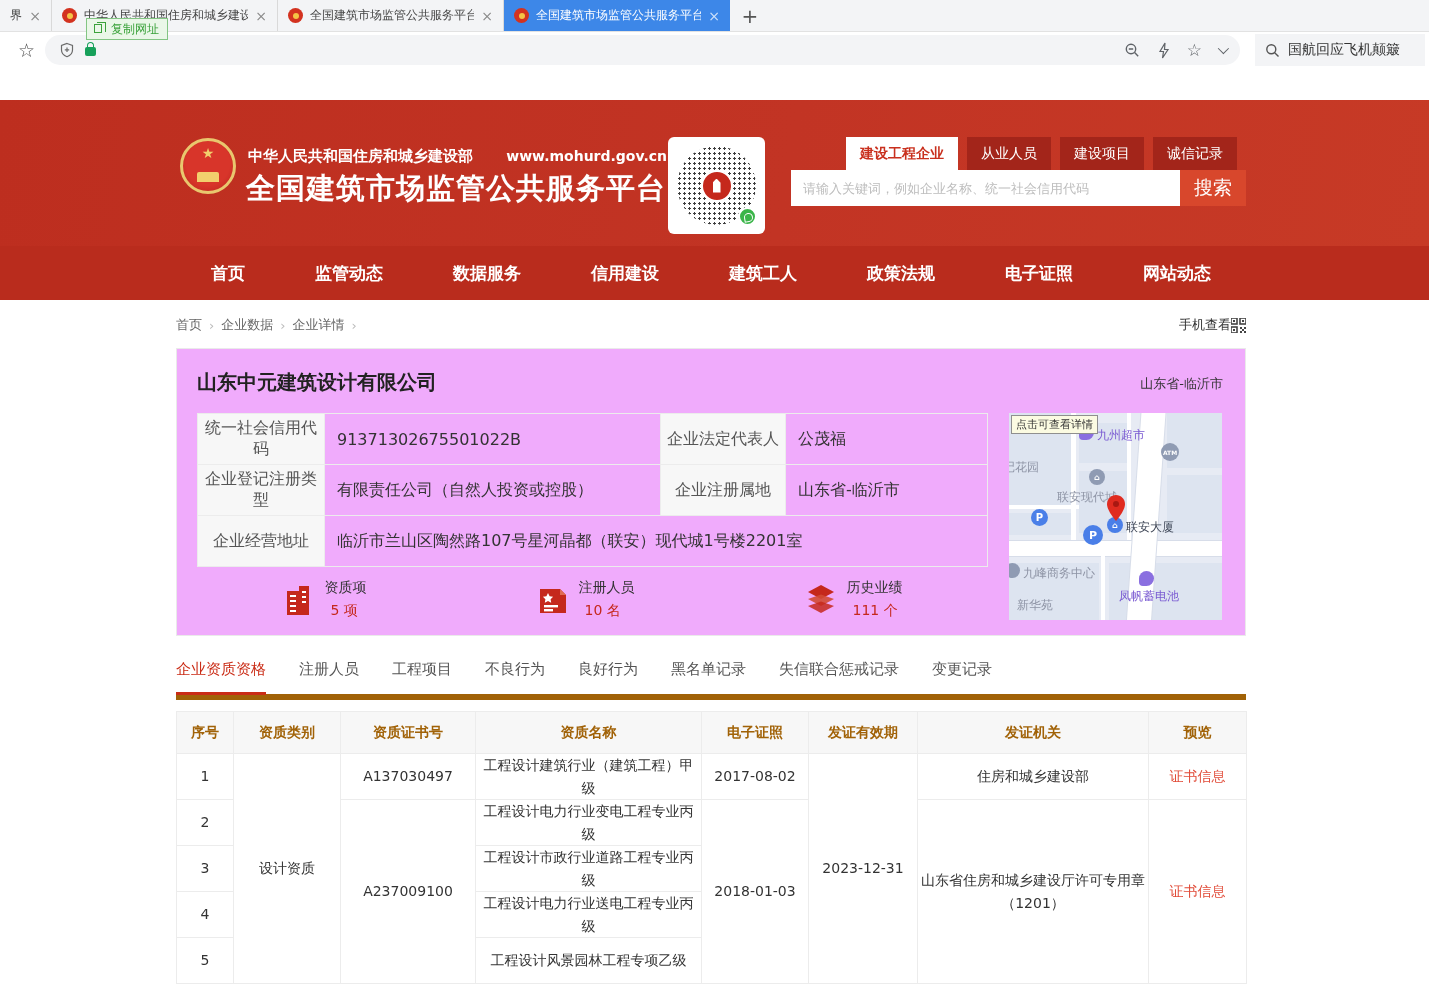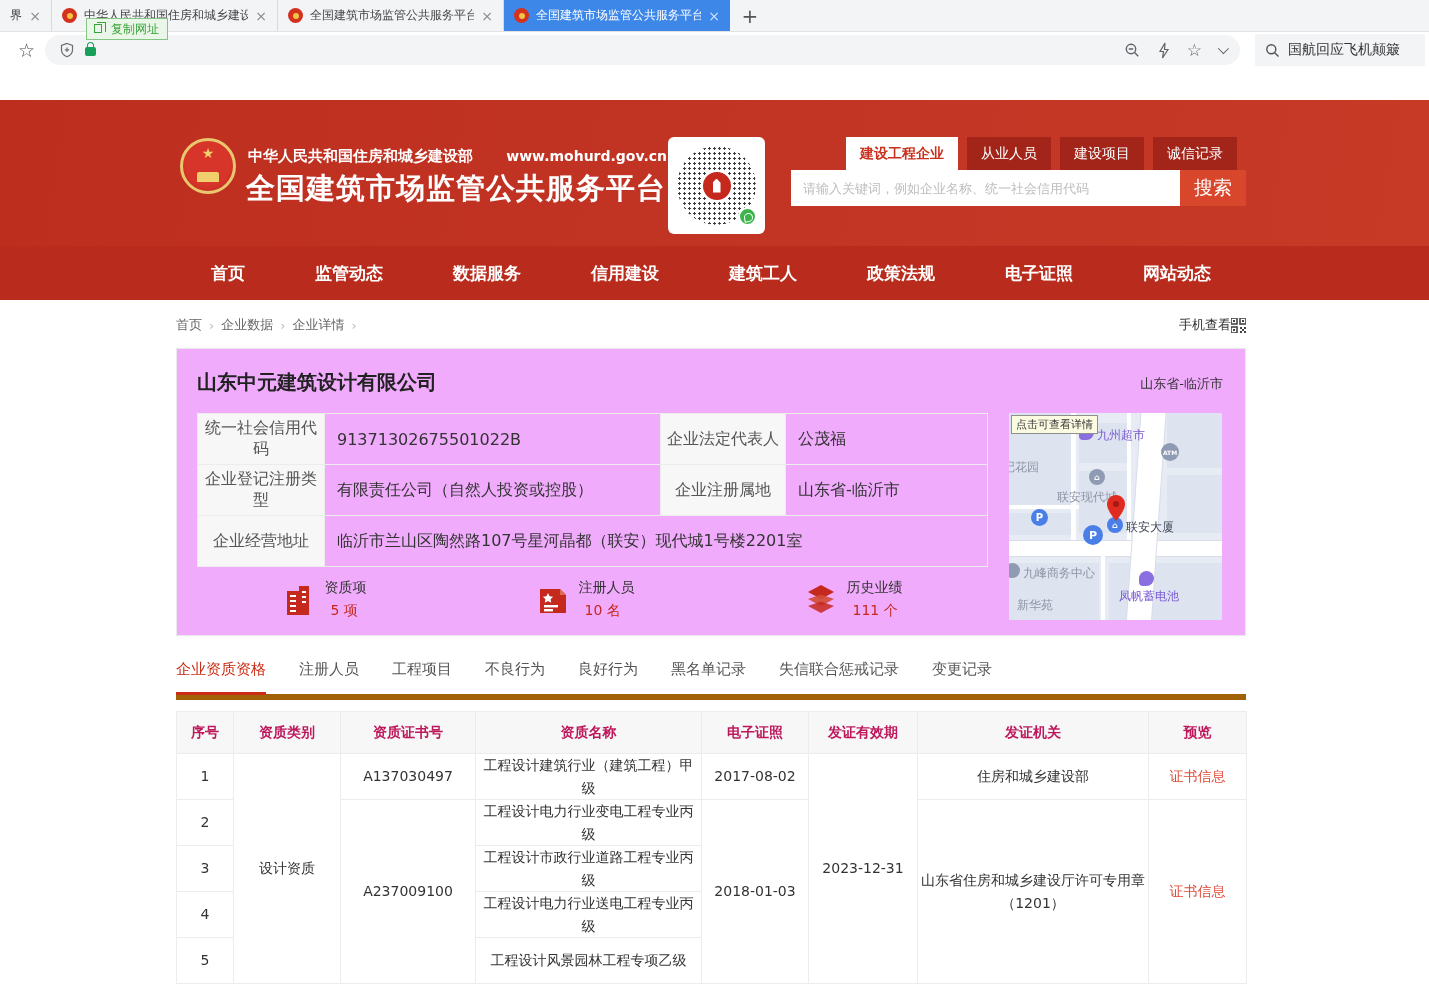--- a/index.html
+++ b/index.html
@@ -95,21 +95,21 @@
   .m-dark { color:#3c4454; }
   .poi { position:absolute; border-radius:50% 50% 50% 4px; z-index:3; }
   .poi-circ { position:absolute; border-radius:50%; display:flex; align-items:center; justify-content:center; color:#fff; font-weight:bold; z-index:3; }
   .pin { position:absolute; width:18px; height:26px; z-index:5; }
   
   .sec-tabs { margin-top:24px; display:flex; gap:33px; border-bottom:6px solid #a16207; }
   .sec-tab { font-size:15px; color:#555; padding-bottom:13px; cursor:pointer; white-space:nowrap; }
   .sec-tab.active { color:#ca2c16; border-bottom:3px solid #ca2c16; margin-bottom:-1px; }
   
   .qual-table { margin-top:11px; width:1070px; border-collapse:collapse; table-layout:fixed; }
-  .qual-table th { background:#f7f7f7; border:1px solid #ececec; height:42px; font-size:14px; color:#be185d; font-weight:bold; }
+  .qual-table th { background:#f7f7f7; border:1px solid #ececec; height:42px; font-size:14px; color:#a16207; font-weight:bold; }
   .qual-table td { border:1px solid #ececec; height:46px; text-align:center; font-size:14px; color:#333; padding:0 2px; line-height:1.6; }
   .qual-table td.link { color:#e14b38; cursor:pointer; }
 </style>
 </head>
 <body>
 
 <div class="chrome">
   <div class="tabstrip">
     <div class="tab first">
       <span class="tab-title">界</span>

